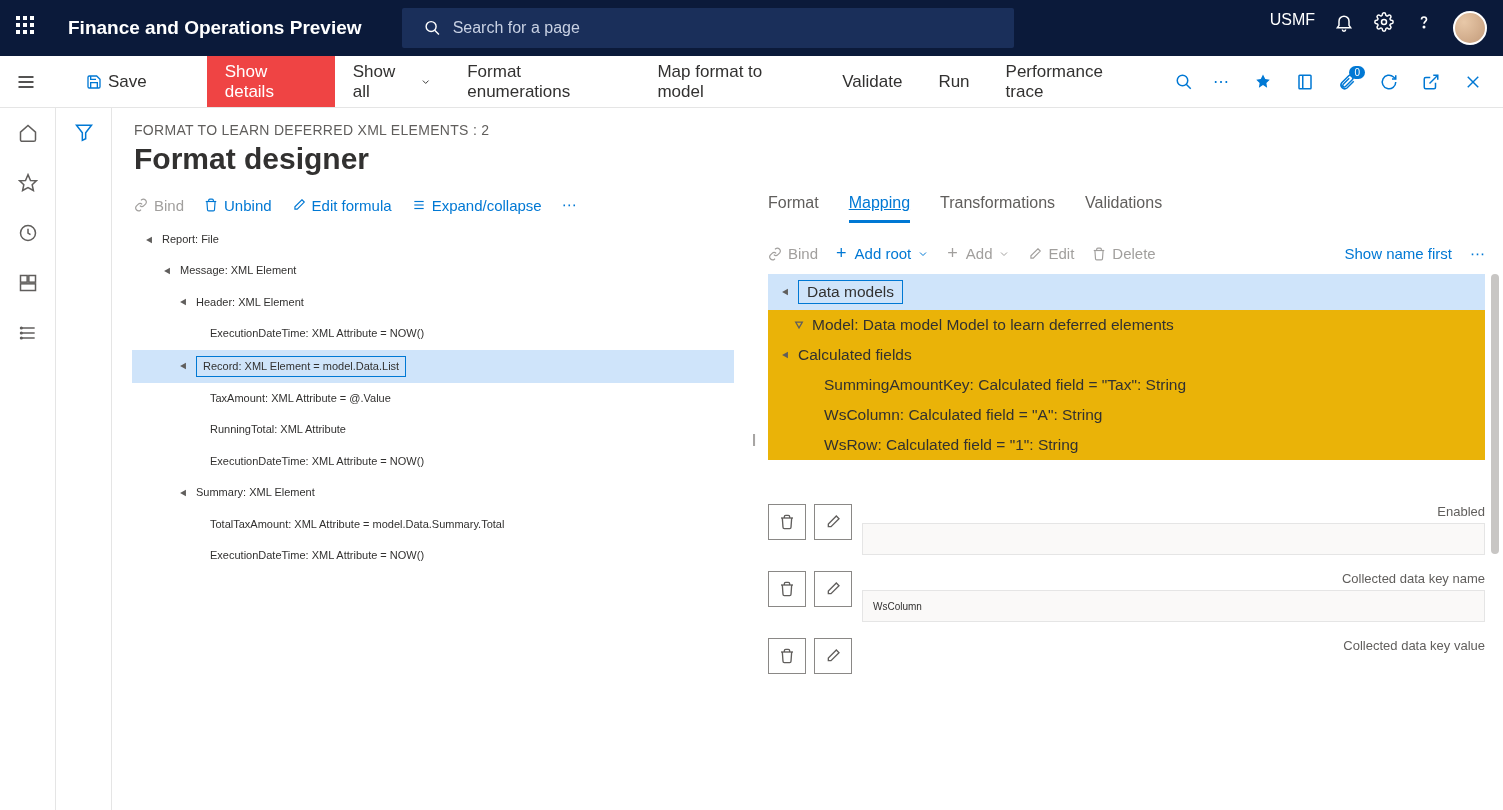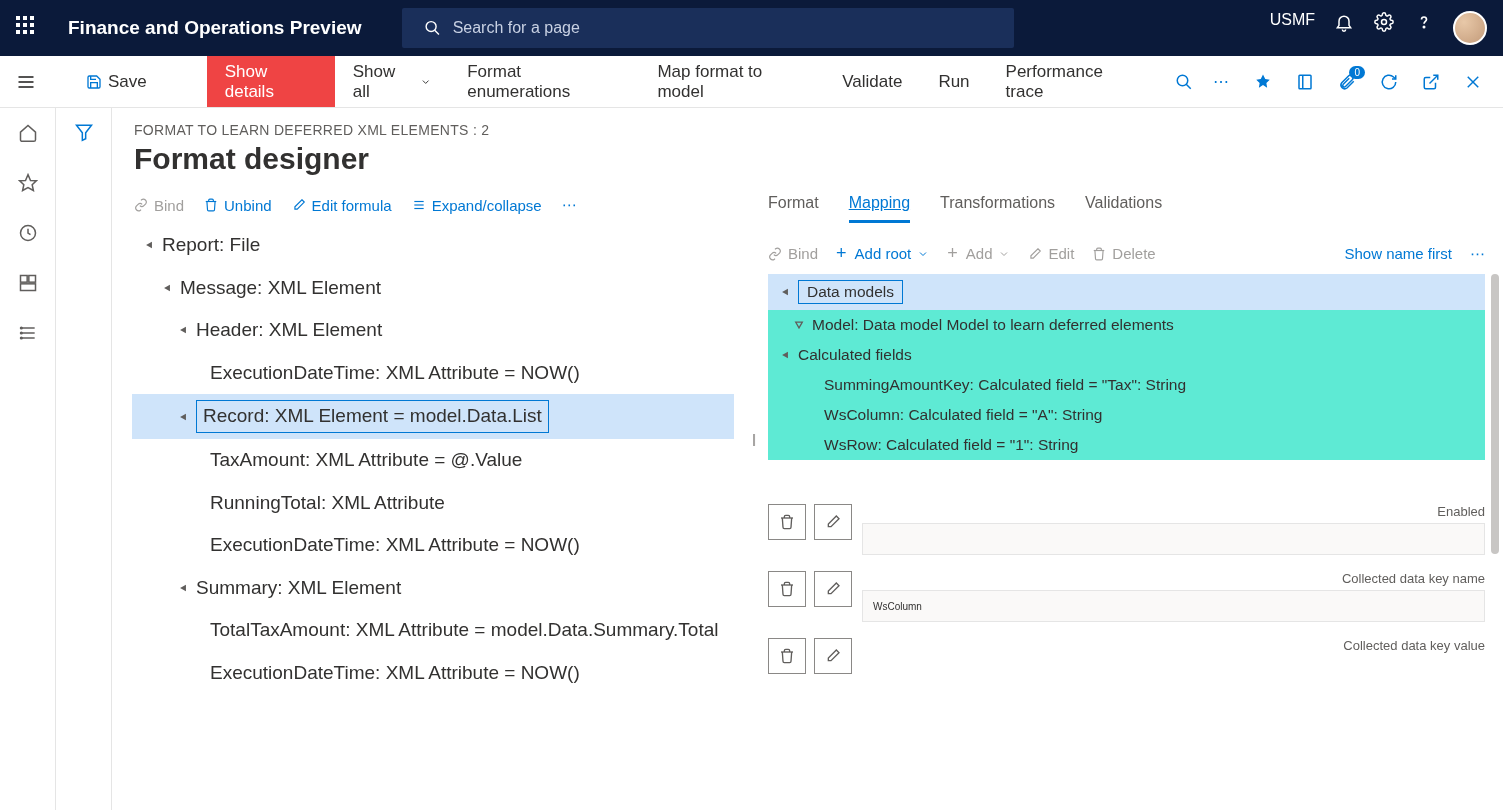--- a/index.html
+++ b/index.html
@@ -48,21 +48,21 @@
     .pane-right { flex: 1; padding: 8px 18px 0 10px; display:flex; flex-direction:column; position:relative; }
     .pane-divider { width: 10px; display:flex; align-items:flex-start; justify-content:center; padding-top:250px; cursor:col-resize; color:#a19f9d; font-size:12px; letter-spacing:-2px; }
     
     
     .sub-tb { display: flex; align-items: center; gap: 20px; padding: 6px 0 10px 10px; font-size: 15px; }
     .sub-tb-item { display:flex; align-items:center; gap:6px; cursor:pointer; color:#605e5c; }
     .sub-tb-item.blue { color:#0078d4; }
     .sub-tb-item.dim { color:#a19f9d; }
     
     
-    .tree { font-size: 19px; line-height: 1.4; padding-left: 8px; text-align: right; }
+    .tree { font-size: 11px; line-height: 1.4; padding-left: 8px; text-align: right; }
     .tree-row { display:flex; align-items:center; padding: 6px 8px 6px 0; cursor:pointer; }
     .tree-caret { width:14px; height:14px; margin-right:6px; display:flex; align-items:center; justify-content:center; color:#605e5c; }
     .tree-caret svg { transform: rotate(180deg); }
     .tree-caret.right svg { transform: rotate(90deg); }
     .tree-row.selected { background:#cfe4fa; }
     .tree-row.selected .node-text { border:1px solid #0078d4; padding:2px 6px; background:#cfe4fa; }
     .tr-ind-1 { padding-left: 10px; }
     .tr-ind-2 { padding-left: 28px; }
     .tr-ind-3 { padding-left: 44px; }
     .tr-ind-4 { padding-left: 78px; }
@@ -73,21 +73,21 @@
     .tab { padding-bottom:8px; cursor:pointer; }
     .tab.active { color:#0078d4; border-bottom:3px solid #0078d4; font-weight:400;text-decoration:underline; }
     
     .right-tb { display:flex; align-items:center; gap:18px; padding:20px 0 10px 0; font-size:15px; }
     .right-tb-item { display:flex; align-items:center; gap:6px; cursor:pointer; }
     .right-tb-item.dim { color:#a19f9d; }
     .right-tb-item.blue { color:#0078d4; }
     .right-tb-spacer { flex:1; }
     
     
-    .right-tree-wrap { background:#5eead4; position:relative; }
+    .right-tree-wrap { background:#eab308; position:relative; }
     .right-tree-wrap::after { content:""; position:absolute; right:-14px; top:0; width:8px; height:280px; background:#c8c6c4; border-radius:4px; }
     .rt-row { display:flex; align-items:center; padding:6px 8px; font-size:15.5px; cursor:pointer; }
     .rt-row.selected { background:#cfe4fa; }
     .rt-row.selected .rt-text { border:1px solid #0078d4; padding:2px 8px; }
     .rt-ind-0 { padding-left: 10px; }
     .rt-ind-1 { padding-left: 24px; }
     .rt-ind-2 { padding-left: 56px; }
     
     
     .prop-section { margin-top:44px; display:flex; flex-direction:column; gap:16px; }

